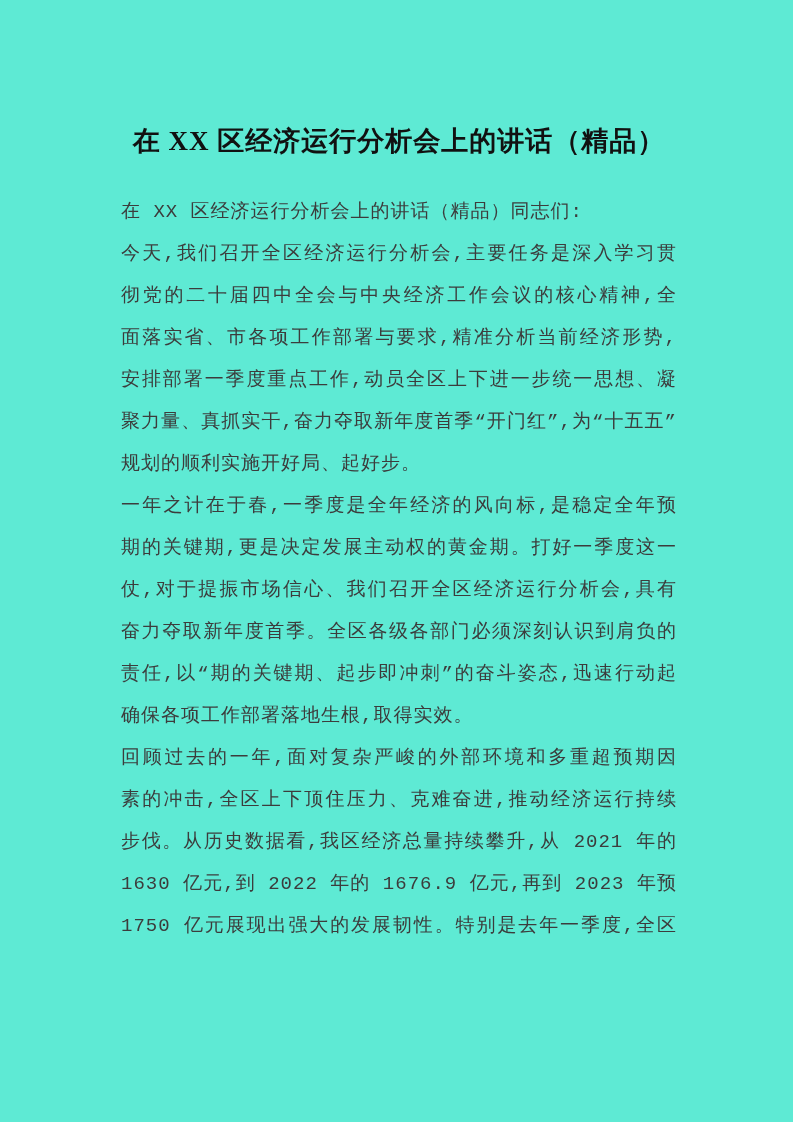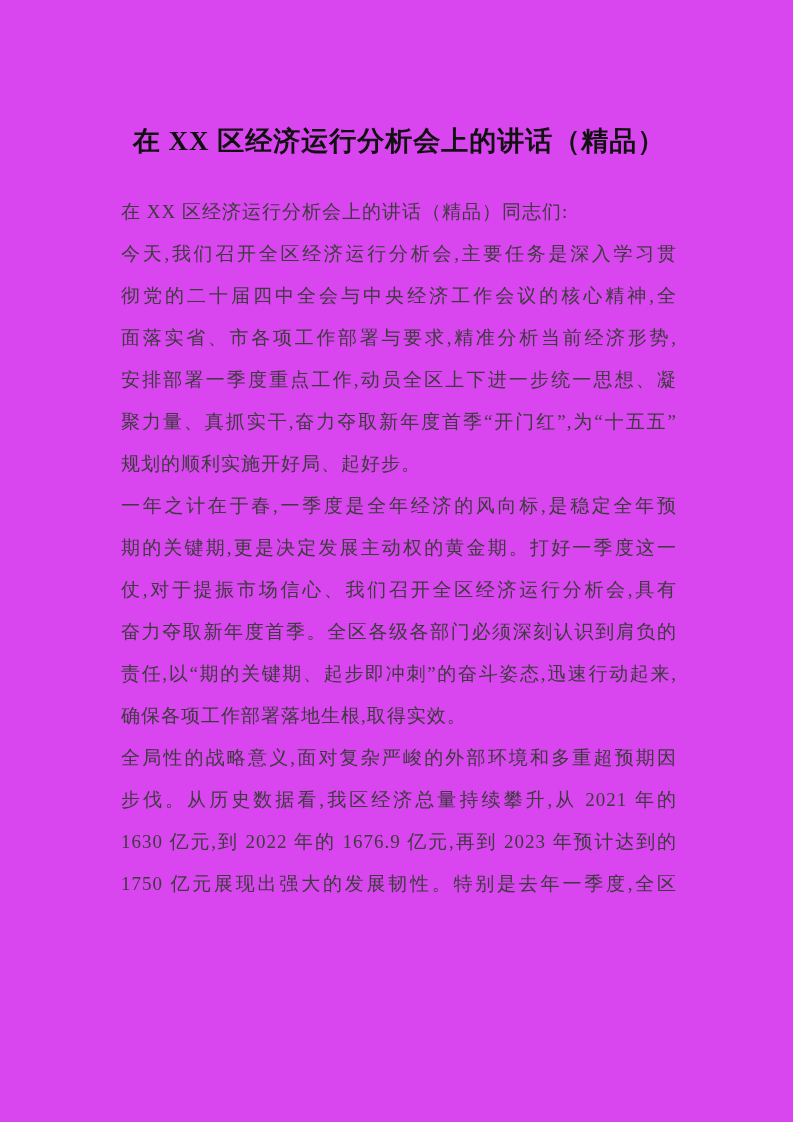--- a/index.html
+++ b/index.html
@@ -4,21 +4,21 @@
 <style>
   html, body {
     margin: 0;
     padding: 0;
     background: #ffffff;
   }
   .page {
     position: relative;
     width: 793px;
     height: 1122px;
-    background: #d946ef;
+    background: #5eead4;
     overflow: hidden;
     font-family: "Liberation Serif", "DejaVu Serif", serif;
   }
   .doc-title {
     position: absolute;
     left: 121px;
     top: 122px;
     width: 556px;
     margin: 0;
     text-align: center;
@@ -36,20 +36,21 @@
     width: 556px;
     color: #3c3c3c;
     font-size: 19px;
     letter-spacing: 1px;
   }
   .line {
     height: 42px;
     line-height: 42px;
     overflow: hidden;
     white-space: nowrap;
+    font-family: Liberation Mono, monospace;
   }
   
   .line[data-align="justify"] {
     text-align: justify;
     text-align-last: justify;
     white-space: normal;
   }
   .line[data-align="left"] {
     text-align: left;
     text-align-last: left;
@@ -69,19 +70,20 @@
     <div class="line" data-align="justify">面落实省、市各项工作部署与要求,精准分析当前经济形势,</div>
     <div class="line" data-align="justify">安排部署一季度重点工作,动员全区上下进一步统一思想、凝</div>
     <div class="line" data-align="justify">聚力量、真抓实干,奋力夺取新年度首季“开门红”,为“十五五”</div>
     <div class="line" data-align="left">规划的顺利实施开好局、起好步。</div>
     <div class="line" data-align="justify">一年之计在于春,一季度是全年经济的风向标,是稳定全年预</div>
     <div class="line" data-align="justify">期的关键期,更是决定发展主动权的黄金期。打好一季度这一</div>
     <div class="line" data-align="justify">仗,对于提振市场信心、我们召开全区经济运行分析会,具有</div>
     <div class="line" data-align="justify">奋力夺取新年度首季。全区各级各部门必须深刻认识到肩负的</div>
     <div class="line" data-align="justify">责任,以“期的关键期、起步即冲刺”的奋斗姿态,迅速行动起来,</div>
     <div class="line" data-align="left">确保各项工作部署落地生根,取得实效。</div>
-    <div class="line" data-align="justify">全局性的战略意义,面对复杂严峻的外部环境和多重超预期因</div>
+    <div class="line" data-align="justify">回顾过去的一年,面对复杂严峻的外部环境和多重超预期因</div>
+    <div class="line" data-align="justify">素的冲击,全区上下顶住压力、克难奋进,推动经济运行持续</div>
     <div class="line" data-align="justify">步伐。从历史数据看,我区经济总量持续攀升,从 2021 年的</div>
     <div class="line" data-align="justify">1630 亿元,到 2022 年的 1676.9 亿元,再到 2023 年预计达到的</div>
     <div class="line" data-align="justify">1750 亿元展现出强大的发展韧性。特别是去年一季度,全区</div>
   </div>
 
 </div>
 
 </body></html>

